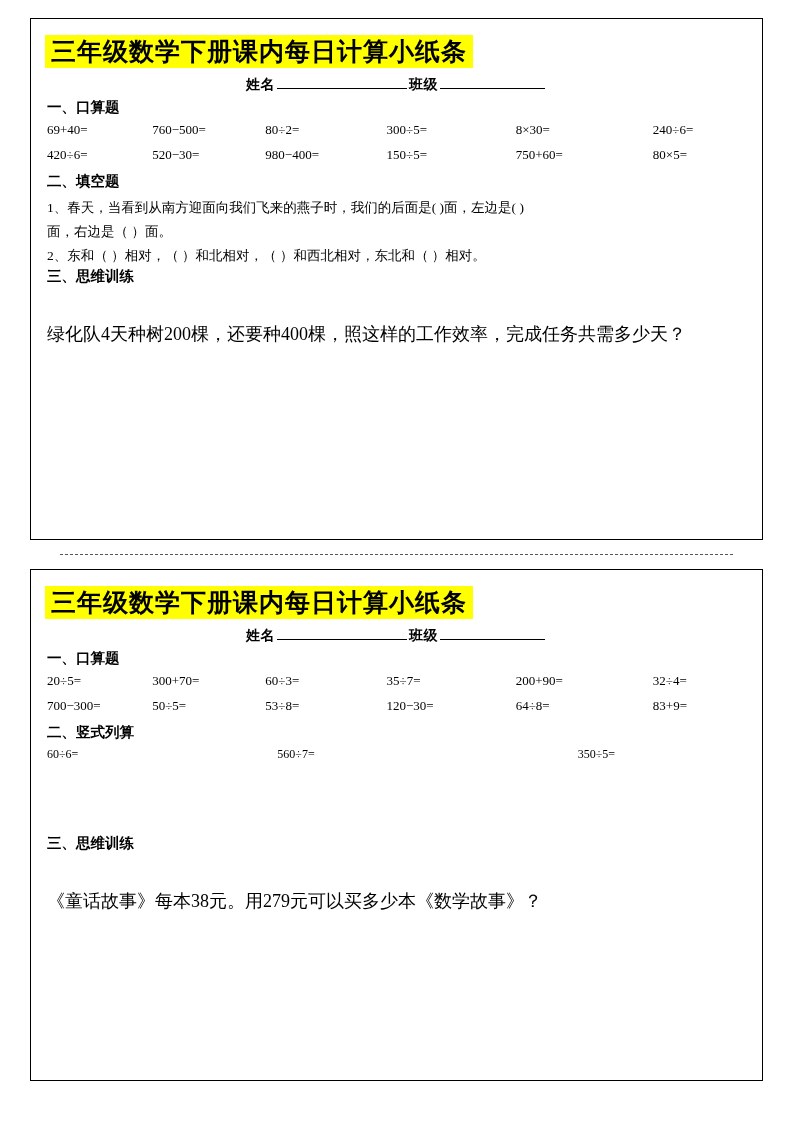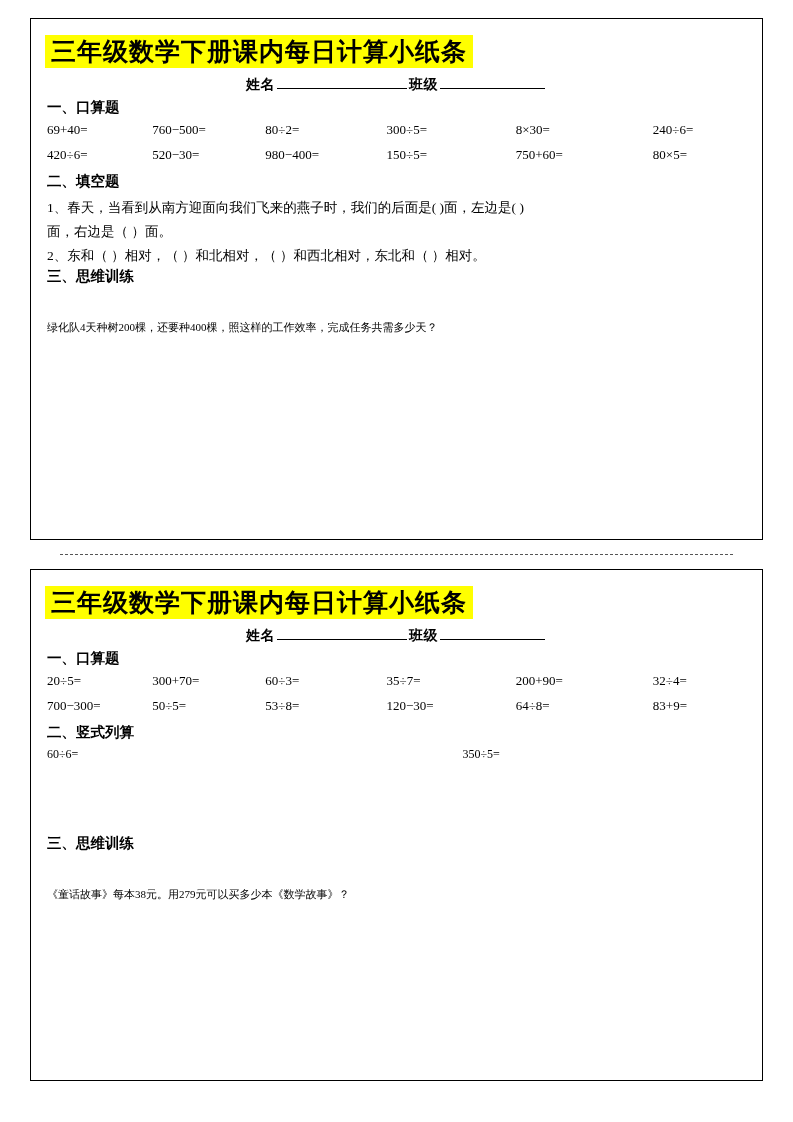--- a/index.html
+++ b/index.html
@@ -87,21 +87,21 @@
   .prob-row .cell.c4 { text-align: left; padding-left: 26px; }
   .prob-row .cell.c5 { text-align: left; padding-left: 34px; }
   .prob-row .cell.c6 { text-align: left; padding-left: 42px; }
 
   .fill-line {
     font-size: 13.5px;
     line-height: 1.75;
     padding-left: 2px;
   }
   .think-text {
-    font-size: 11px;
+    font-size: 18px;
     line-height: 1.8;
     padding-left: 2px;
     margin-top: 32px;
   }
   .vertical-row {
     display: flex;
     font-size: 12px;
     padding-left: 2px;
     margin-bottom: 12px;
   }
@@ -189,20 +189,21 @@
       <span class="cell c2">50÷5=</span>
       <span class="cell c3">53÷8=</span>
       <span class="cell c4">120−30=</span>
       <span class="cell c5">64÷8=</span>
       <span class="cell c6">83+9=</span>
     </div>
 
     <div class="section-head">二、竖式列算</div>
     <div class="vertical-row">
       <span class="vcell v1">60÷6=</span>
+      <span class="vcell v2">560÷7=</span>
       <span class="vcell v3">350÷5=</span>
     </div>
     <div class="gap-md"></div>
 
     <div class="section-head">三、思维训练</div>
     <div class="think-text">《童话故事》每本38元。用279元可以买多少本《数学故事》？</div>
     <div class="gap-lg"></div>
   </div>
 
 </div>

